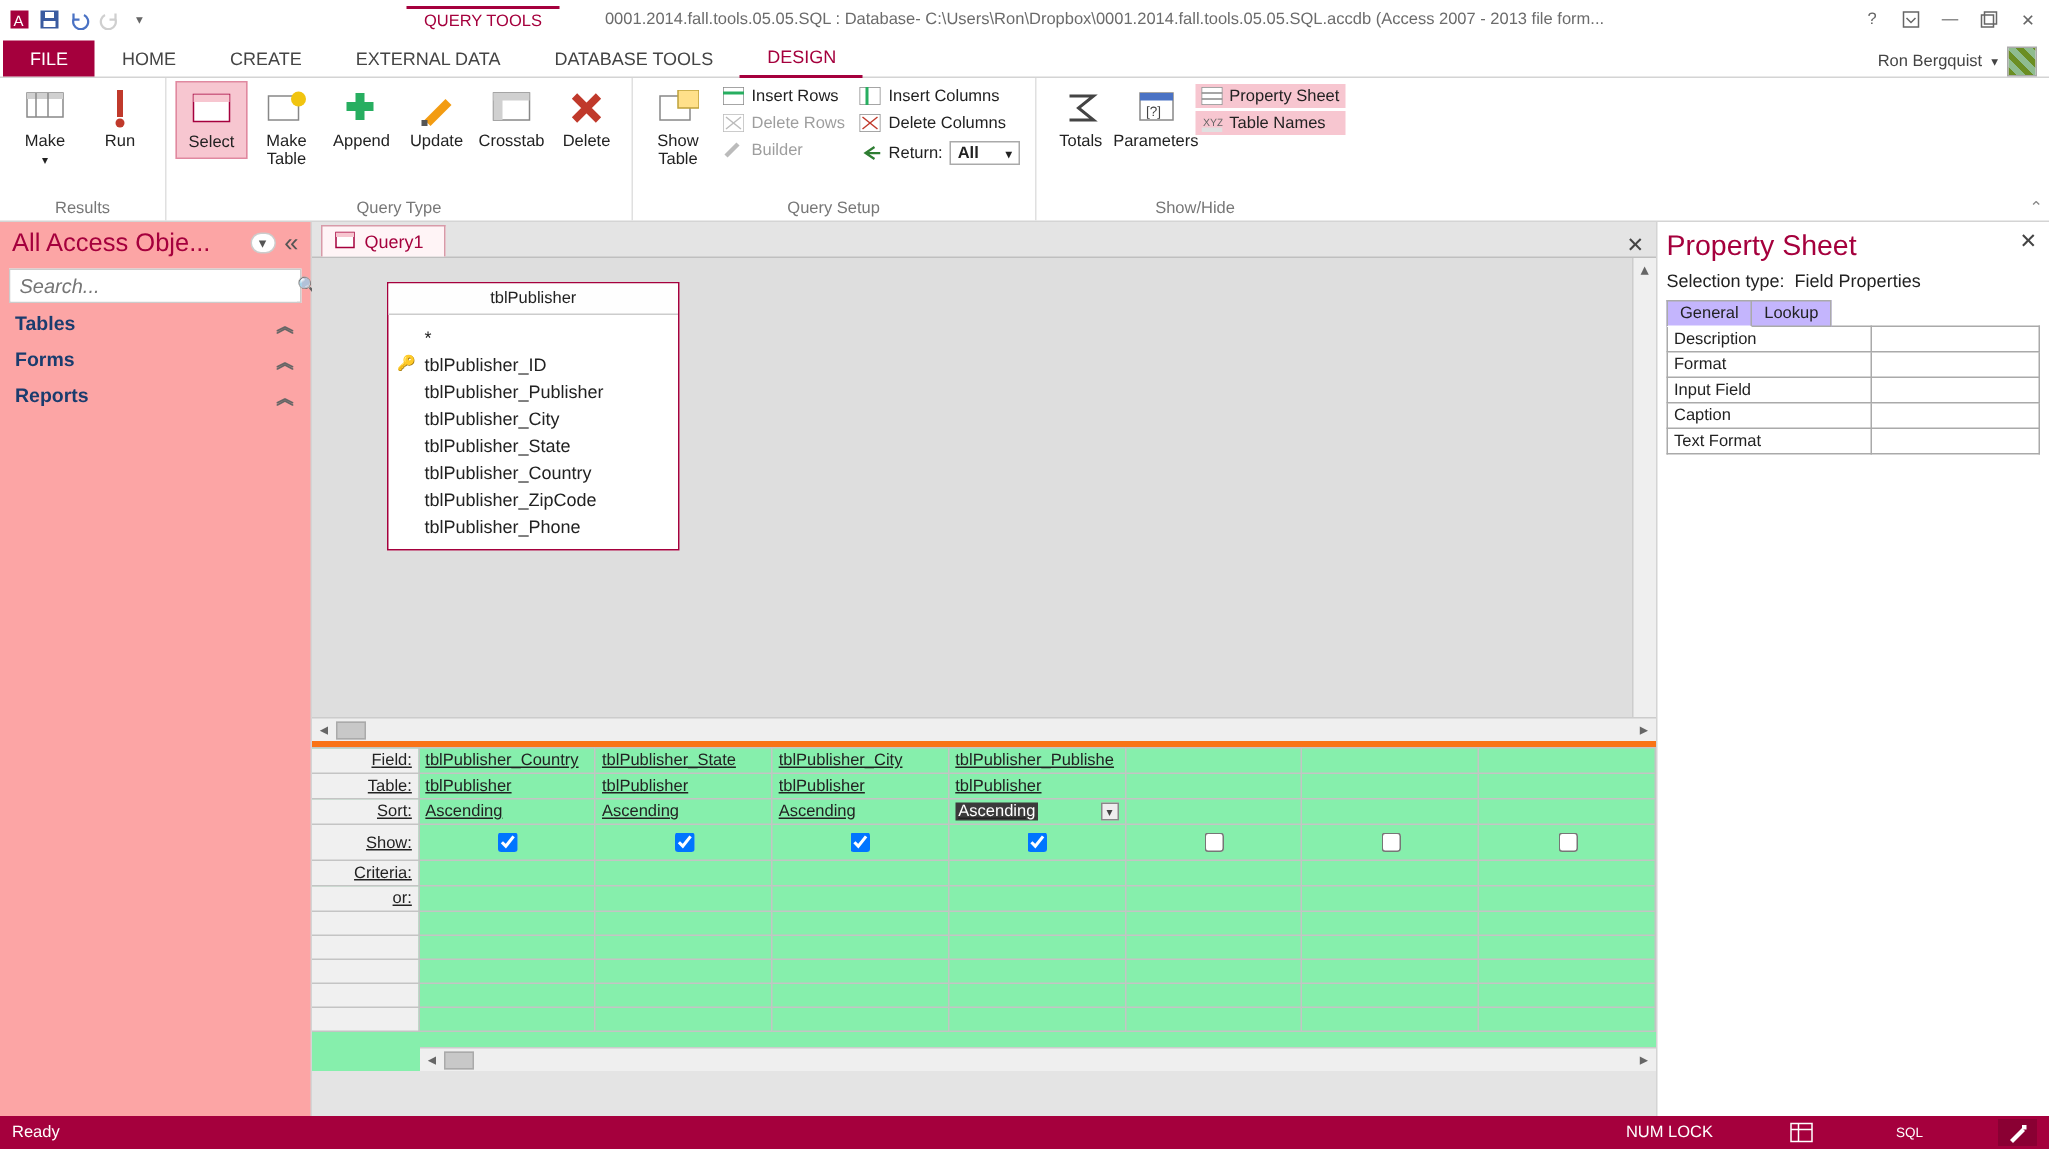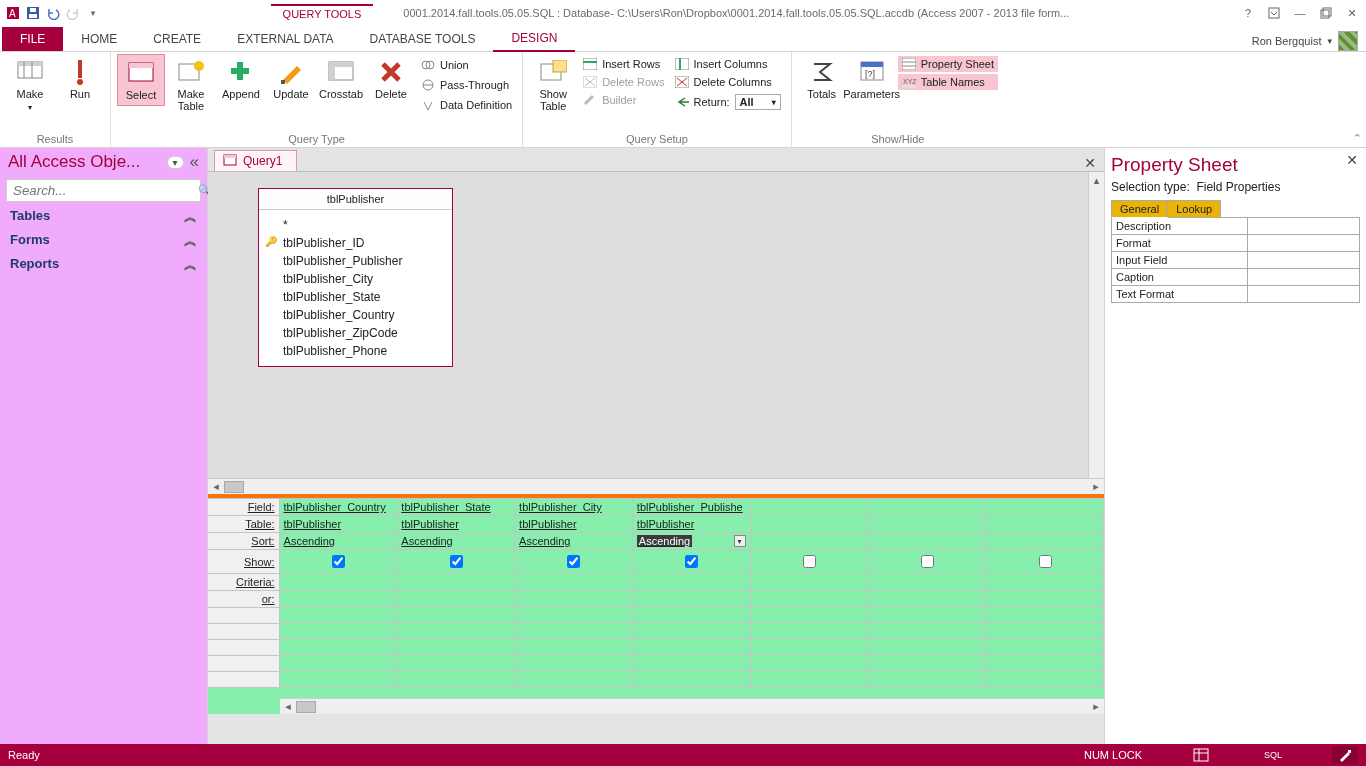--- a/index.html
+++ b/index.html
@@ -29,21 +29,21 @@
   .big-btn .lbl { text-align:center; font-size:11px; line-height:12px; }
   .big-btn.sel { background:#f7c6d0; border:1px solid #e089a0; }
   .small-list { display:flex; flex-direction:column; gap:2px; padding-top:2px; }
   .small-btn { display:flex; align-items:center; gap:5px; padding:2px 4px; cursor:pointer; font-size:11px; }
   .small-btn.hl { background:#f7c6d0; }
   .small-btn.dis { color:#9e9e9e; }
   .collapse { position:absolute; right:4px; bottom:2px; cursor:pointer; color:#888; }
 
   .workspace { display:flex; height:calc(766px - 26px - 26px - 96px - 22px); }
   
-  .navpane { width:208px; border-right:1px solid #d4d4d4; background:#f0abfc; display:flex; flex-direction:column; }
+  .navpane { width:208px; border-right:1px solid #d4d4d4; background:#fca5a5; display:flex; flex-direction:column; }
   .navhead { display:flex; align-items:center; padding:4px 8px; color:#a5003d; font-size:17px; }
   .navhead .tt { flex:1; white-space:nowrap; overflow:hidden; text-overflow:ellipsis; }
   .searchrow { display:flex; border:1px solid #ccc; margin:3px 6px; background:#fff; }
   .searchrow input { flex:1; border:none; outline:none; font-style:italic; color:#888; padding:3px 6px; }
   .searchrow .mag { width:20px; display:flex; align-items:center; justify-content:center; color:#a5003d; }
   .navgroup { display:flex; justify-content:space-between; padding:3px 10px; color:#1a3c6e; font-weight:bold; cursor:pointer; font-size:13px;}
   .navgroup .chev { color:#666; }
   
   .client { flex:1; display:flex; flex-direction:column; background:#e4e4e4; position:relative; }
   .doctabs { display:flex; background:#e4e4e4; height:24px; align-items:flex-end; padding-left:6px; border-bottom:1px solid #bfbfbf;}
@@ -71,21 +71,21 @@
   .designgrid .datacol { width:116px; }
   .checkcell { text-align:center; }
   .sort-sel { background:#3b3b3b; color:#fff; padding:0 2px; }
   .dd { border:1px solid #888; width:12px; height:12px; display:inline-flex; align-items:center; justify-content:center; font-size:8px; float:right; color:#444; background:#eee; }
   
   .propsheet { width:262px; background:#fff; border-left:1px solid #d4d4d4; padding:6px 6px 0; position:relative; }
   .propsheet h2 { margin:0 0 4px 0; color:#a5003d; font-weight:normal; font-size:19px; }
   .propsheet .closer { position:absolute; top:4px; right:8px; cursor:pointer; font-size:14px; color:#444; }
   .seltype { font-size:12px; margin-bottom:6px; }
   .proptabs { display:flex; }
-  .proptab { border:1px solid #aaa; padding:2px 8px; background:#eab308; margin-right:-1px; }
+  .proptab { border:1px solid #aaa; padding:2px 8px; background:#c4b5fd; margin-right:-1px; }
   .proptab.on { border-bottom:1px solid #fff; position:relative; z-index:1; }
   .propgrid { width:100%; border-collapse:collapse; margin-top:-1px; }
   .propgrid td { border:1px solid #aaa; padding:2px 4px; height:16px; font-size:11px;}
   .propgrid td:first-child { width:55%; }
   
   .statusbar { height:22px; background:#a5003d; color:#fff; display:flex; align-items:center; padding:0 8px; font-size:11px;gap:44px; }
   .statusbar .sp { flex:1; }
   .statusbar .sbtn { width:26px; height:18px; display:flex; align-items:center; justify-content:center; margin-left:2px; }
   
   svg { display:block; }
@@ -238,42 +238,20 @@
         <div class="lbl">Crosstab</div>
       </div>
       <div class="big-btn">
         <div class="icon">
             <svg width="24" height="24">
               <path d="M4 4 L20 20 M20 4 L4 20" stroke="#c0392b" stroke-width="5"></path>
             </svg>
           </div>
         <div class="lbl">Delete</div>
       </div>
-      <div class="small-list">
-        <div class="small-btn">
-            <svg width="14" height="14">
-              <circle cx="5" cy="7" r="4" fill="none" stroke="#888"></circle>
-              <circle cx="9" cy="7" r="4" fill="none" stroke="#888"></circle>
-            </svg>
-            <span>Union</span>
-          </div>
-        <div class="small-btn">
-            <svg width="14" height="14">
-              <circle cx="7" cy="7" r="5" fill="none" stroke="#888"></circle>
-              <path d="M2 7 L12 7" stroke="#888"></path>
-            </svg>
-            <span>Pass-Through</span>
-          </div>
-        <div class="small-btn">
-            <svg width="14" height="14">
-              <path d="M3 4 L7 12 L11 4" fill="none" stroke="#888"></path>
-            </svg>
-            <span>Data Definition</span>
-          </div>
-      </div>
     </div>
     <div class="grp-label">Query Type</div>
   </div>
 
   <div class="grp">
     <div class="grp-body">
       <div class="big-btn">
         <div class="icon">
             <svg width="28" height="24">
               <rect x="2" y="4" width="20" height="16" fill="#fff" stroke="#888"></rect>

